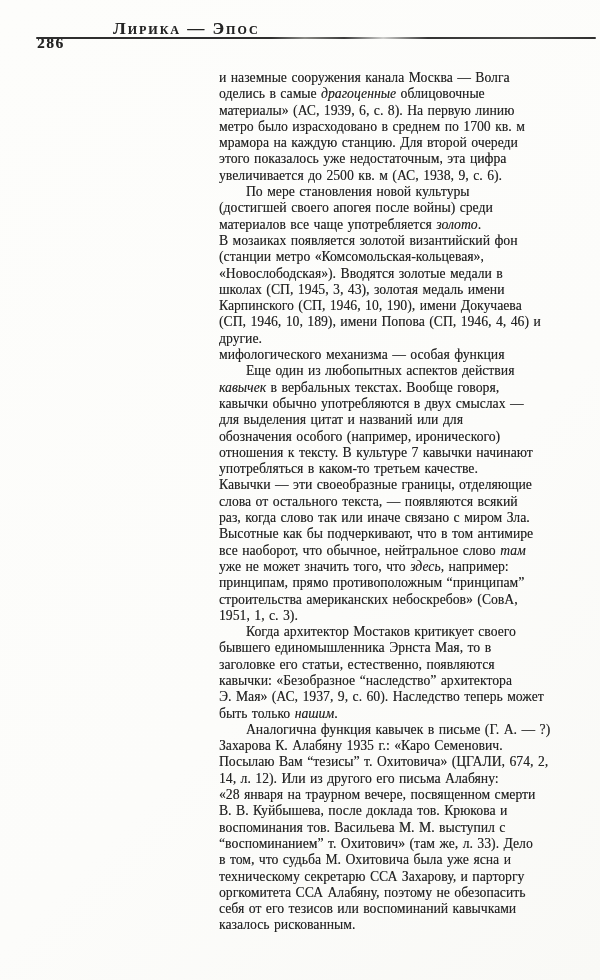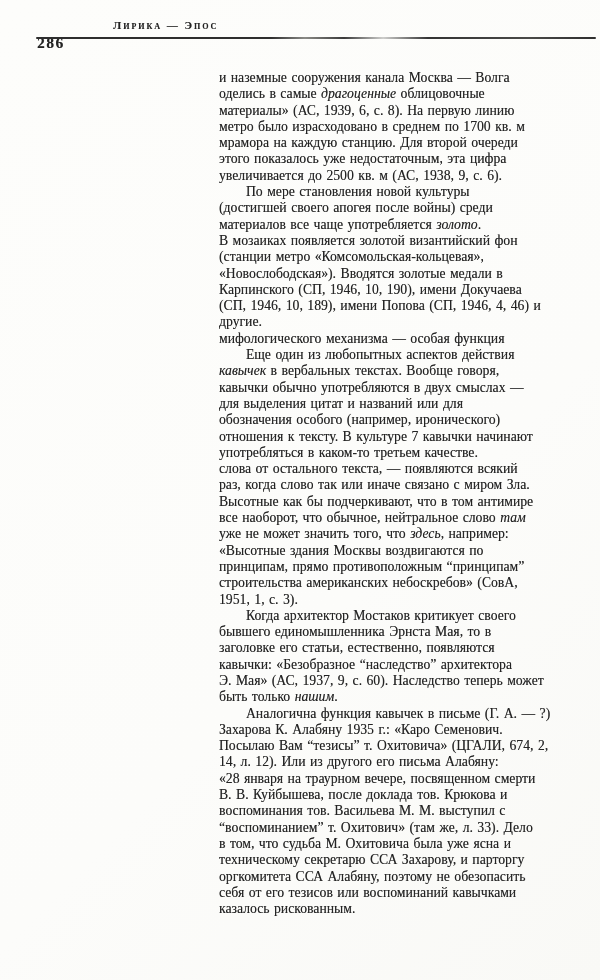--- a/index.html
+++ b/index.html
@@ -20,21 +20,21 @@
     font-size: 15.5px;
     font-weight: 700;
     letter-spacing: 1.5px;
     text-shadow: 0.2px 0.2px 0.5px rgba(40,40,40,0.45);
     margin-top: 15px;
   }
   .running-title {
     position: absolute;
     left: 113px;
     top: 19px;
-    font-size: 11px;
+    font-size: 17px;
     font-weight: 600;
     font-variant: small-caps;
     letter-spacing: 2px;
     text-shadow: 0.2px 0.2px 0.5px rgba(40,40,40,0.45);
   }
   .header-rule {
     position: absolute;
     left: 36px;
     top: 37px;
     width: 560px;
@@ -76,37 +76,38 @@
       <div class="line"><span>метро было израсходовано в среднем по 1700 кв. м</span></div>
       <div class="line"><span>мрамора на каждую станцию. Для второй очереди</span></div>
       <div class="line"><span>этого показалось уже недостаточным, эта цифра</span></div>
       <div class="line"><span>увеличивается до 2500 кв. м (АС, 1938, 9, с. 6).</span></div>
       <div class="line indent"><span>По мере становления новой культуры</span></div>
       <div class="line"><span>(достигшей своего апогея после войны) среди</span></div>
       <div class="line"><span>материалов все чаще употребляется </span><span class="em">золото</span><span>.</span></div>
       <div class="line"><span>В мозаиках появляется золотой византийский фон</span></div>
       <div class="line"><span>(станции метро «Комсомольская-кольцевая»,</span></div>
       <div class="line"><span>«Новослободская»). Вводятся золотые медали в</span></div>
+      <div class="line"><span>школах (СП, 1945, 3, 43), золотая медаль имени</span></div>
       <div class="line"><span>Карпинского (СП, 1946, 10, 190), имени Докучаева</span></div>
       <div class="line"><span>(СП, 1946, 10, 189), имени Попова (СП, 1946, 4, 46) и</span></div>
       <div class="line"><span>другие.</span></div>
       <div class="line"><span>мифологического механизма — особая функция</span></div>
       <div class="line indent"><span>Еще один из любопытных аспектов действия</span></div>
       <div class="line"><span class="em">кавычек</span><span> в вербальных текстах. Вообще говоря,</span></div>
       <div class="line"><span>кавычки обычно употребляются в двух смыслах —</span></div>
       <div class="line"><span>для выделения цитат и названий или для</span></div>
       <div class="line"><span>обозначения особого (например, иронического)</span></div>
       <div class="line"><span>отношения к тексту. В культуре 7 кавычки начинают</span></div>
       <div class="line"><span>употребляться в каком-то третьем качестве.</span></div>
+      <div class="line"><span>Кавычки — эти своеобразные границы, отделяющие</span></div>
       <div class="line"><span>слова от остального текста, — появляются всякий</span></div>
       <div class="line"><span>раз, когда слово так или иначе связано с миром Зла.</span></div>
       <div class="line"><span>Высотные как бы подчеркивают, что в том антимире</span></div>
       <div class="line"><span>все наоборот, что обычное, нейтральное слово </span><span class="em">там</span></div>
       <div class="line"><span>уже не может значить того, что </span><span class="em">здесь</span><span>, например:</span></div>
-      <div class="line"><span>«Высотные здания Москвы воздвигаются по</span></div>
       <div class="line"><span>принципам, прямо противоположным “принципам”</span></div>
       <div class="line"><span>строительства американских небоскребов» (СовА,</span></div>
       <div class="line"><span>1951, 1, с. 3).</span></div>
       <div class="line indent"><span>Когда архитектор Мостаков критикует своего</span></div>
       <div class="line"><span>бывшего единомышленника Эрнста Мая, то в</span></div>
       <div class="line"><span>заголовке его статьи, естественно, появляются</span></div>
       <div class="line"><span>кавычки: «Безобразное “наследство” архитектора</span></div>
       <div class="line"><span>Э. Мая» (АС, 1937, 9, с. 60). Наследство теперь может</span></div>
       <div class="line"><span>быть только </span><span class="em">нашим</span><span>.</span></div>
       <div class="line indent"><span>Аналогична функция кавычек в письме (Г. А. — ?)</span></div>

